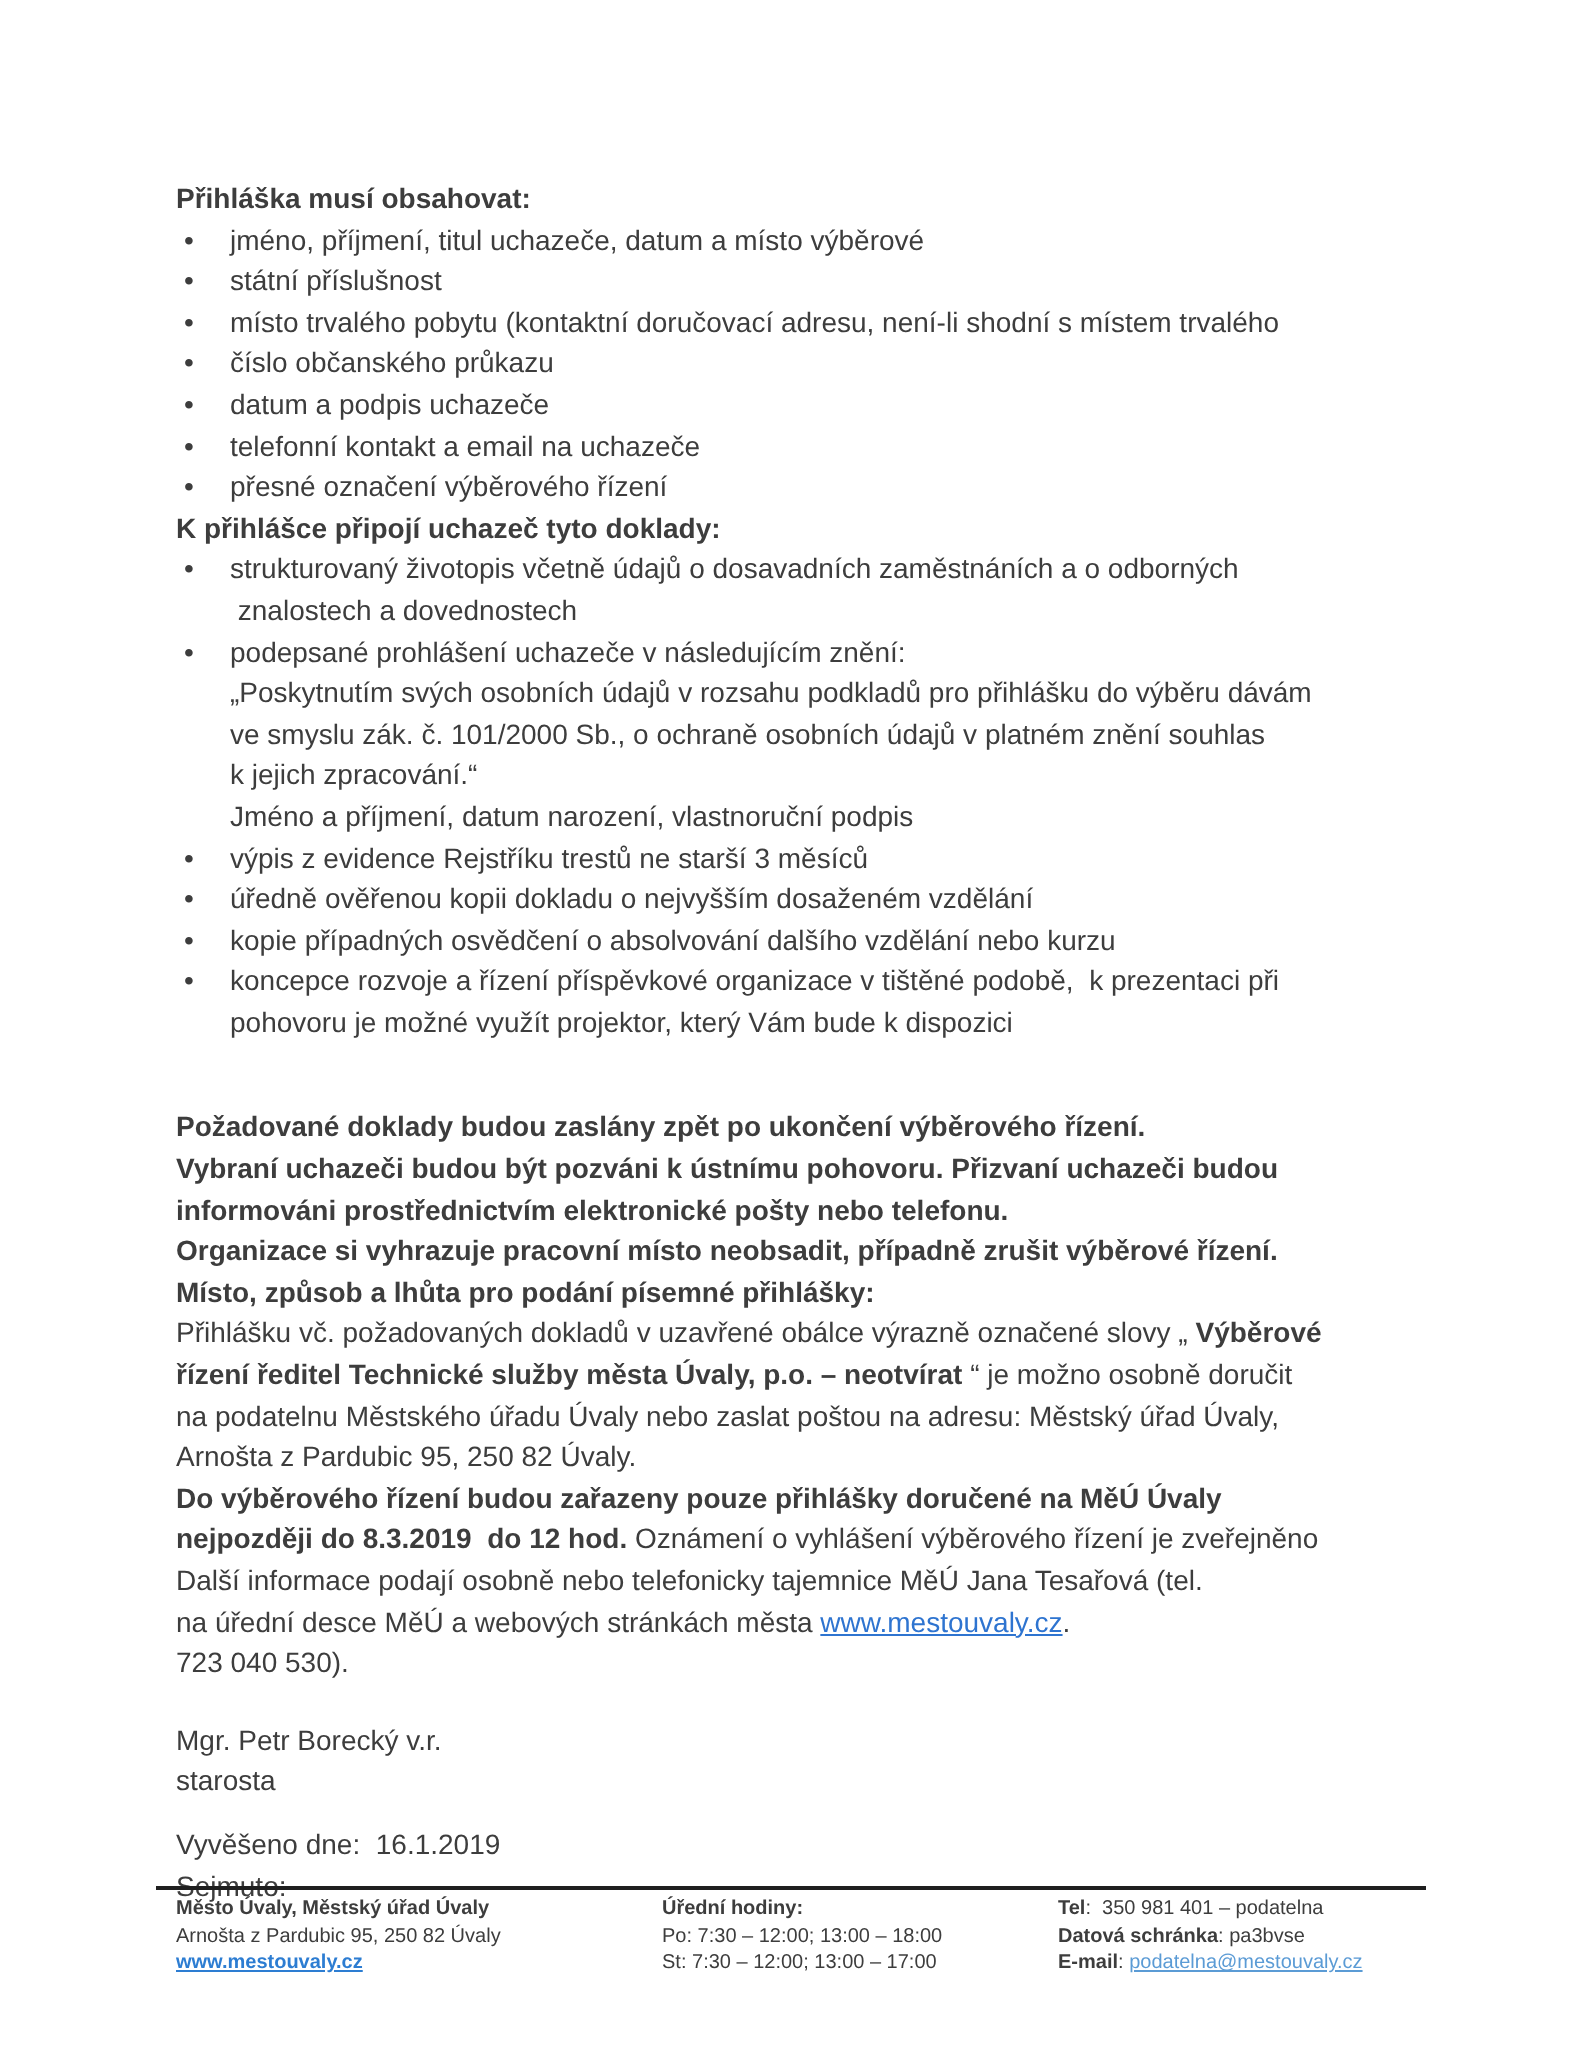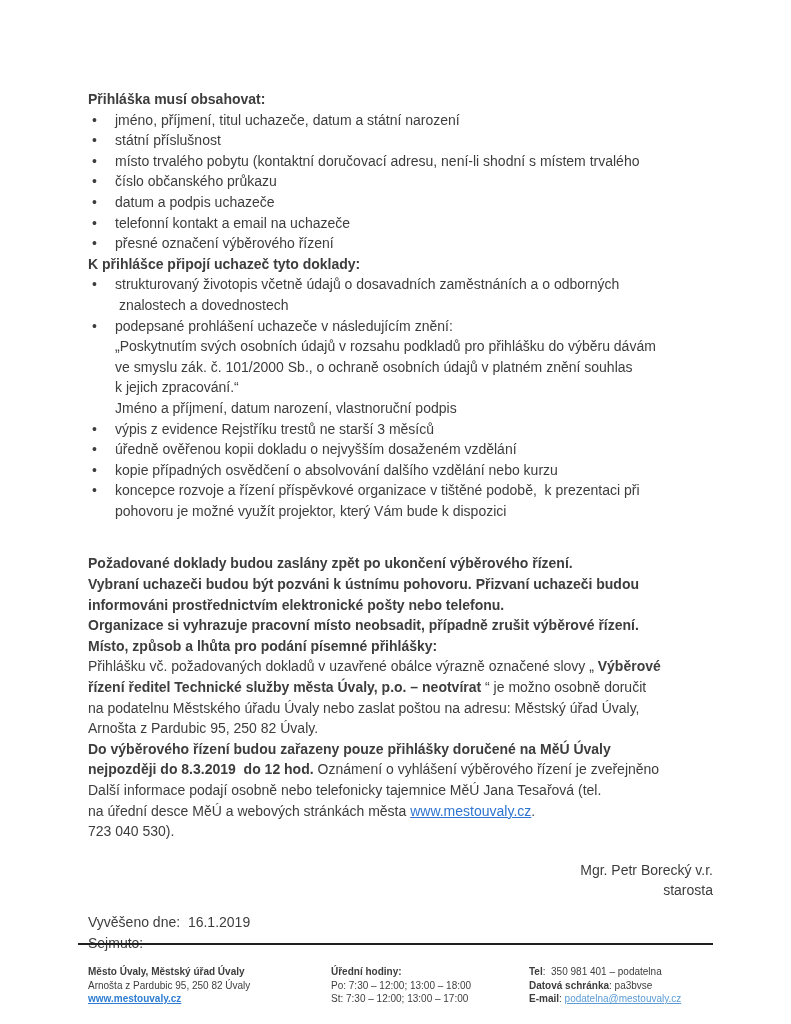--- a/index.html
+++ b/index.html
@@ -20,34 +20,34 @@
     font-size: 14px;
     line-height: 20.6px;
   }
   .ln { white-space: pre; }
   .bold { font-weight: 700; }
   ul.bullets { margin: 0; padding: 0; list-style: none; }
   .bi { position: relative; padding-left: 27px; }
   .marker { position: absolute; left: 4px; top: 0; }
   .marker::before { content: "•"; font-size: 14px; }
   .notes { margin-top: 32px; }
-  .signature { margin-top: 18px; text-align: right; }
+  .signature { margin-top: 18px; }
   .posted { margin-top: 11px; }
   a.link { color: #2e74d0; text-decoration: underline; }
   .footer {
     position: absolute;
     left: 78px;
     top: 943px;
     width: 635px;
   }
   .footer-rule { height: 2px; background: #1f1f1f; }
   .footer-cols {
     display: flex;
     padding-left: 10px;
-    padding-top: 20px;
+    padding-top: 3px;
     font-size: 10px;
     line-height: 13.5px;
     color: #3d3d3d;
   }
   .fln { white-space: pre; }
   .fbold { font-weight: 700; }
   .fcol.c1 { width: 243px; }
   .fcol.c2 { width: 198px; }
   .fcol.c3 { flex: 1; }
   a.flink { color: #2d7dd2; text-decoration: underline; display: inline-block; }
@@ -56,21 +56,21 @@
 </head>
 <body>
 
 <div class="page">
   <div class="content">
 
     <div class="ln bold">Přihláška musí obsahovat:</div>
     <ul class="bullets">
       <li class="bi">
         <span class="marker"></span>
-        <div class="ln">jméno, příjmení, titul uchazeče, datum a státní narození</div>
+        <div class="ln">jméno, příjmení, titul uchazeče, datum a místo výběrové</div>
       </li>
       <li class="bi">
         <span class="marker"></span>
         <div class="ln">státní příslušnost</div>
       </li>
       <li class="bi">
         <span class="marker"></span>
         <div class="ln">místo trvalého pobytu (kontaktní doručovací adresu, není-li shodní s místem trvalého</div>
       </li>
       <li class="bi">

